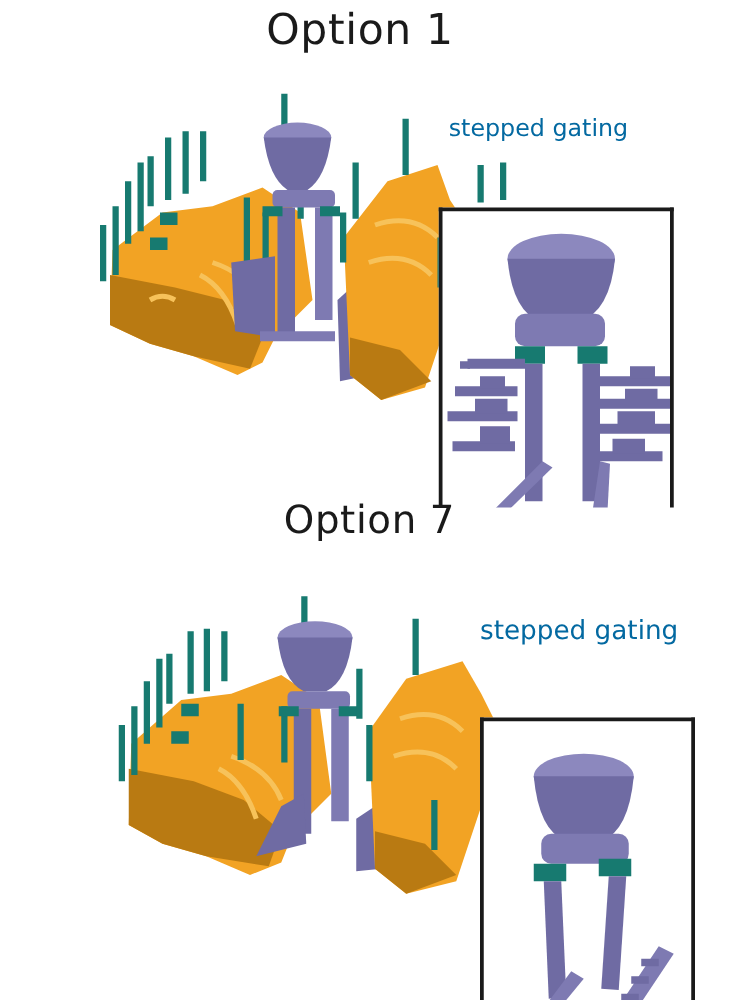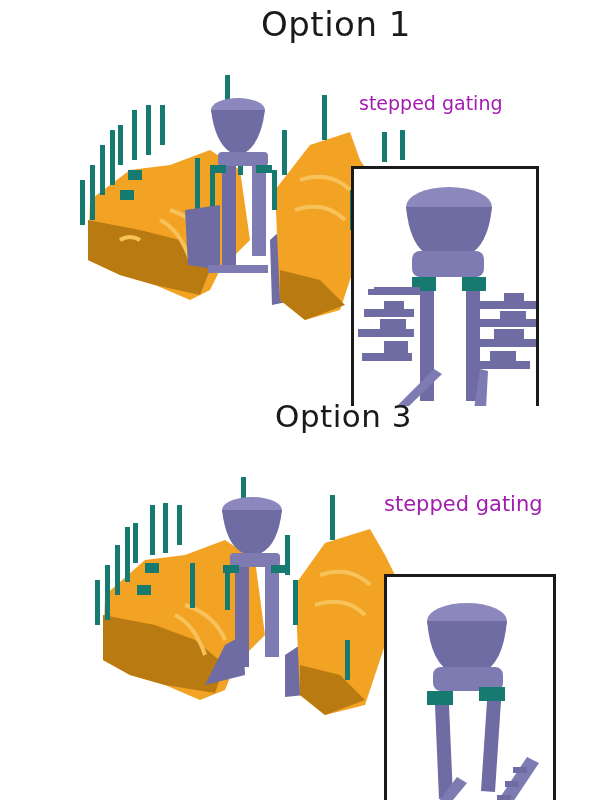--- a/index.html
+++ b/index.html
@@ -1,18 +1,18 @@
 <!DOCTYPE html>
 <html><head>
 <meta charset="utf-8">
 <style>
   html,body{margin:0;padding:0;background:#fff;}
   body{width:600px;height:800px;position:relative;overflow:hidden;font-family:"DejaVu Sans","Liberation Sans",sans-serif;}
-  .title{position:absolute;color:#1a1a1a;font-size:34px;letter-spacing:0.5px;margin-left:48px;}
-  .label{position:absolute;color:#a21caf;font-size:19px;}
+  .title{position:absolute;color:#1a1a1a;font-size:34px;letter-spacing:0.5px;}
+  .label{position:absolute;color:#0369a1;font-size:19px;}
   .scene{position:absolute;}
   .inset{position:absolute;background:#fff;border:3px solid #1a1a1a;box-sizing:border-box;overflow:hidden;}
 </style>
 </head>
 <body>
 
 <div class="title" style="left:213px;top:4px;">Option 1</div>
 <div class="label" style="left:359px;top:92px;">stepped gating</div>
 
 <svg class="scene" style="left:60px;top:70px;" width="420" height="260" viewBox="0 0 420 260">
@@ -100,21 +100,21 @@
       <rect x="126" y="170" width="58" height="8"></rect>
         <rect x="140" y="160" width="30" height="12"></rect>
       <rect x="126" y="192" width="50" height="8"></rect>
         <rect x="136" y="182" width="26" height="12"></rect>
     </g>
     <path d="M40 240 L80 200 L88 205 L52 240 Z" fill="#7E7AB2"></path>
     <path d="M120 240 L126 200 L134 202 L132 240 Z" fill="#7E7AB2"></path>
   </svg>
 </div>
 
-<div class="title" style="left:227px;top:398px;font-size:31px;">Option 3</div>
+<div class="title" style="left:227px;top:398px;font-size:31px;">Option 7</div>
 <div class="label" style="left:384px;top:492px;font-size:21px;">stepped gating</div>
 
 <svg class="scene" style="left:85px;top:465px;" width="420" height="260" viewBox="0 0 420 260">
   <g>
     <path d="M20 130 L60 95 L100 90 L140 75 L170 95 L180 170 L150 200 L140 225 L115 235 L80 220 L45 210 L18 195 Z" fill="#F2A324"></path>
     <path d="M18 150 L70 160 L110 175 L140 200 L130 228 L80 220 L45 210 L18 195 Z" fill="#B97A12"></path>
     <path d="M90 150 Q110 160 120 190 M100 140 Q130 150 140 175" stroke="#F7C25A" stroke-width="4" fill="none"></path>
     <rect x="52" y="120" width="14" height="10" fill="#177A70"></rect>
     <rect x="60" y="98" width="14" height="10" fill="#177A70"></rect>
   </g>

